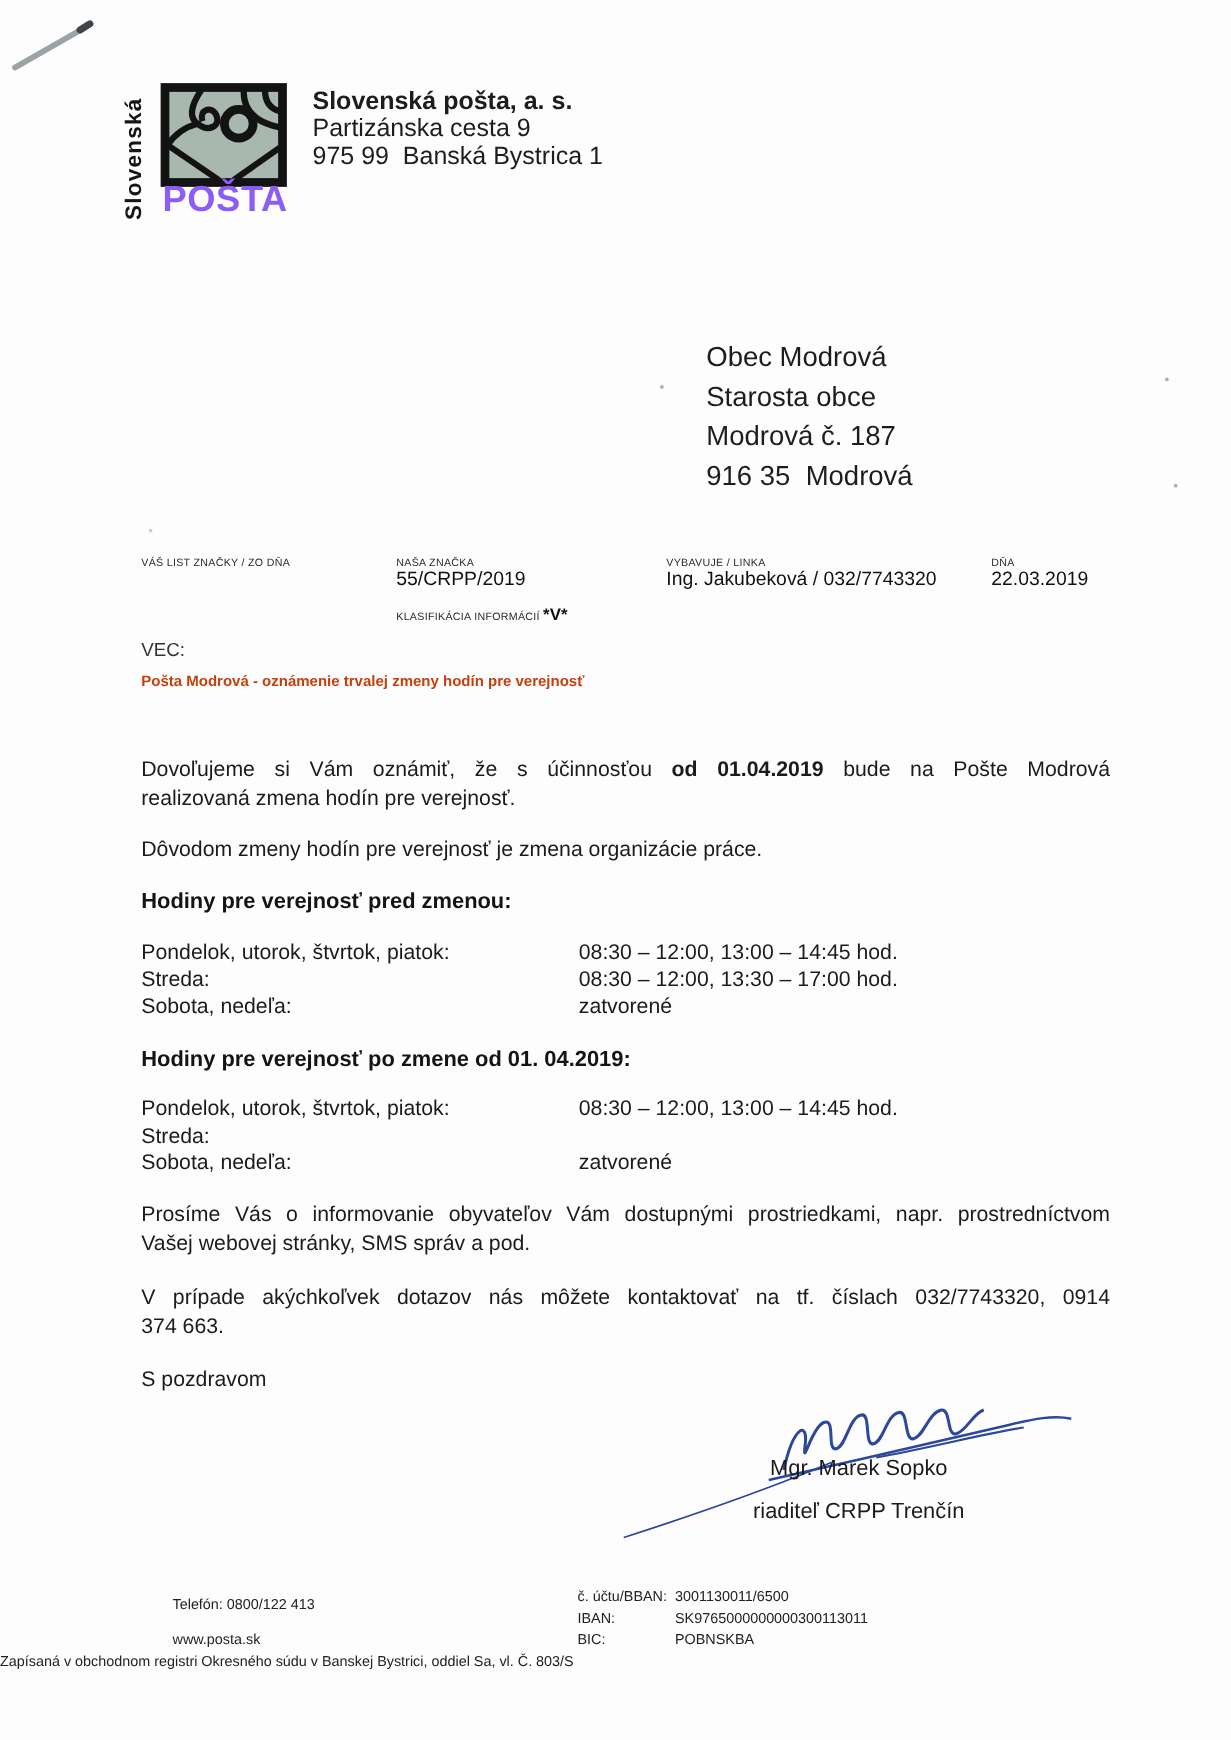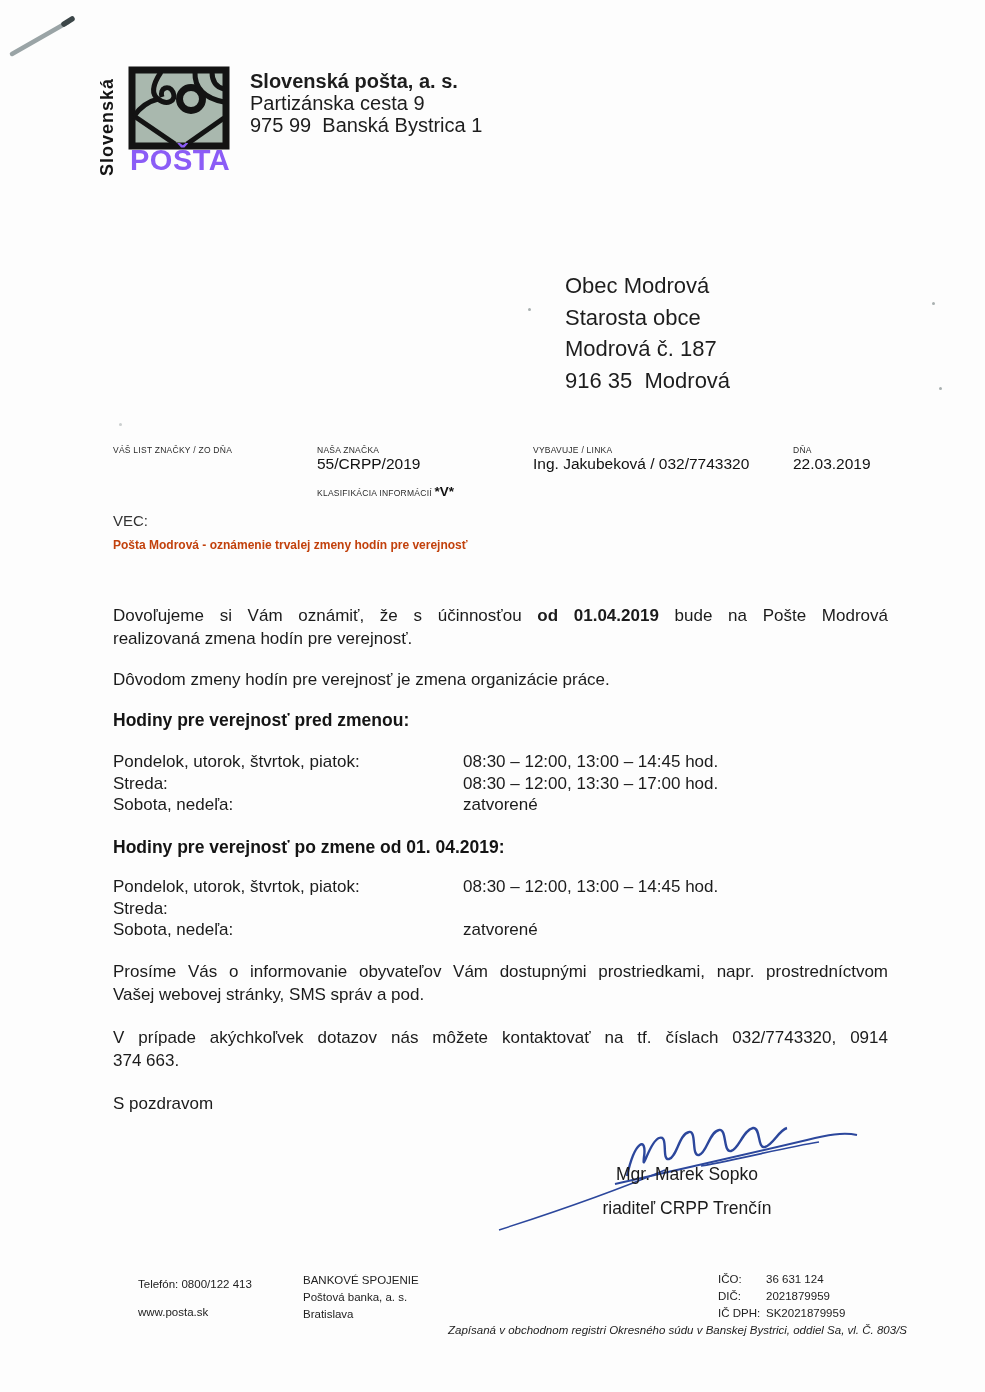--- a/index.html
+++ b/index.html
@@ -51,21 +51,21 @@
   .foot{font-size:11.5px;line-height:17px;color:#222;}
   .f-tel{left:138px;top:1276px;}
   .f-web{left:138px;top:1304px;}
   .f-bank{left:303px;top:1272px;}
   .f-acct{left:462px;top:1270px;}
   .f-acct .frow{display:flex;}
   .f-acct .flab{flex:0 0 78px;}
   .f-reg{left:718px;top:1271px;}
   .f-reg .frow{display:flex;}
   .f-reg .flab{flex:0 0 48px;}
-  .register-line{left:0;top:1324px;width:907px;text-align:right;font-size:11.5px;color:#222;font-style:italic;}
+  .register-line{left:0;top:1324px;width:907px;text-align:left;font-size:11.5px;color:#222;}
 
   
   .speck{position:absolute;width:3px;height:3px;border-radius:50%;background:#9aa2a2;opacity:.85;}
 </style>
 </head>
 <body>
 
 <div class="page">
 
   <svg class="abs" style="left:6px;top:6px" width="80" height="56" viewBox="0 0 80 56">
@@ -183,41 +183,36 @@
     <path d="M 132 64 C 140 28, 152 24, 149 45 C 147 63, 154 30, 164 26 C 174 22, 166 49, 174 47 C 182 45, 184 22, 194 20 C 202 18, 196 45, 204 43 C 212 41, 214 20, 224 18 C 232 16, 228 41, 236 39 C 244 37, 248 18, 258 16 C 266 15, 262 37, 270 35 C 278 33, 284 18, 292 16" fill="none" stroke="#2c479c" stroke-width="2.4"></path>
     <path d="M 120 72 C 182 58, 262 40, 312 28 C 332 23, 348 20, 362 23" fill="none" stroke="#2c479c" stroke-width="2"></path>
     <path d="M 206 54 C 250 46, 292 35, 324 30" fill="none" stroke="#2c479c" stroke-width="1.7"></path>
   </svg>
   <div class="abs sig-name">Mgr. Marek Sopko</div>
   <div class="abs sig-title">riaditeľ CRPP Trenčín</div>
 
   <div class="abs foot f-tel">Telefón: 0800/122 413</div>
   <div class="abs foot f-web">www.posta.sk</div>
 
-  <div class="abs foot f-bank">
-    <div>BANKOVÉ SPOJENIE</div>
-    <div>Poštová banka, a. s.</div>
-    <div>Bratislava</div>
-  </div>
-
-
-  <div class="abs foot f-reg">
+
+  <div class="abs foot f-acct">
     <div class="frow">
-      <span class="flab">IČO:</span>
-      <span>36 631 124</span>
+      <span class="flab">č. účtu/BBAN:</span>
+      <span>3001130011/6500</span>
     </div>
     <div class="frow">
-      <span class="flab">DIČ:</span>
-      <span>2021879959</span>
+      <span class="flab">IBAN:</span>
+      <span>SK9765000000000300113011</span>
     </div>
     <div class="frow">
-      <span class="flab">IČ DPH:</span>
-      <span>SK2021879959</span>
-    </div>
-  </div>
+      <span class="flab">BIC:</span>
+      <span>POBNSKBA</span>
+    </div>
+  </div>
+
 
   <div class="abs register-line">Zapísaná v obchodnom registri Okresného súdu v Banskej Bystrici, oddiel Sa, vl. Č. 803/S</div>
 
   <div class="speck" style="left:528px;top:308px"></div>
   <div class="speck" style="left:932px;top:302px"></div>
   <div class="speck" style="left:939px;top:387px"></div>
   <div class="speck" style="left:119px;top:423px;opacity:.5"></div>
 
 </div>
 

